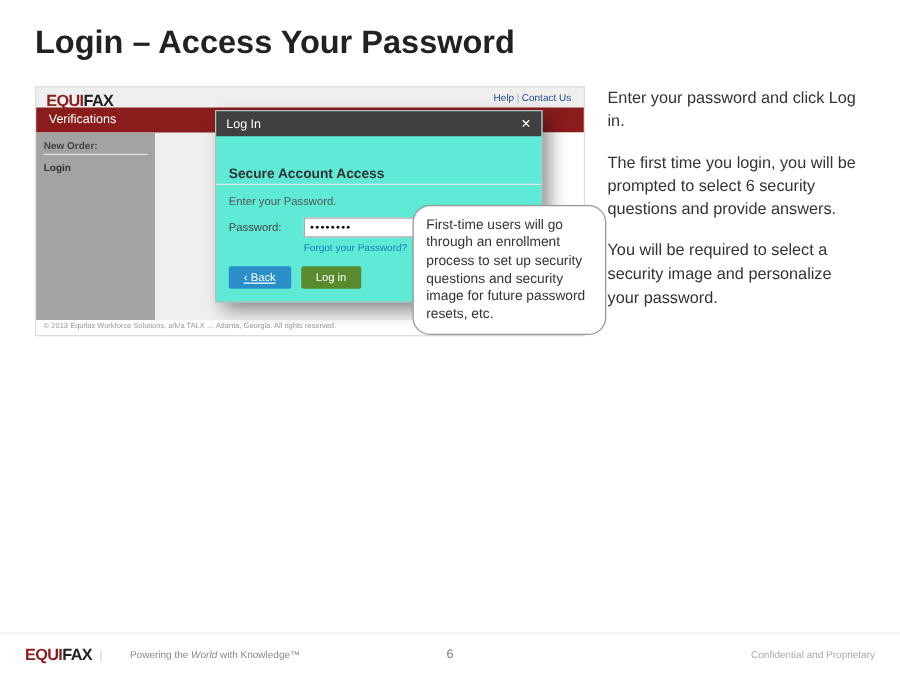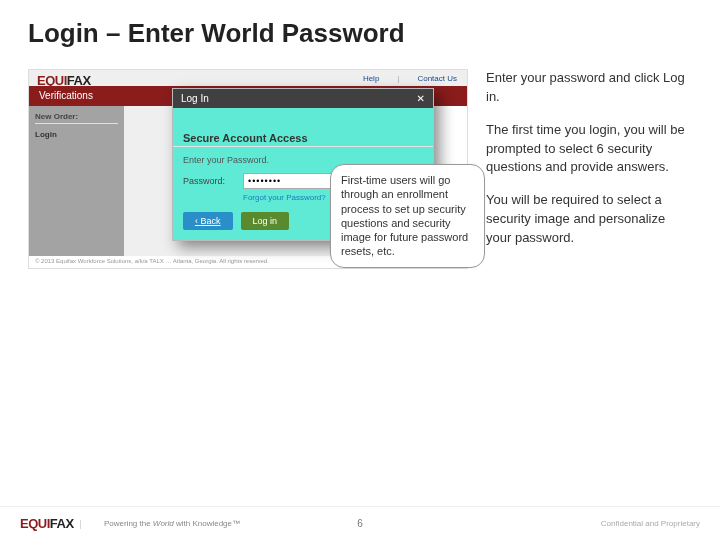--- a/index.html
+++ b/index.html
@@ -6,21 +6,21 @@
   html, body { width: 720px; height: 540px; font-family: Arial, Helvetica, sans-serif; background: #fff; color: #333; }
   .slide { width: 720px; height: 540px; position: relative; padding: 18px 28px 0 28px; }
   .title { font-size: 26px; font-weight: 600; color: #222; margin-bottom: 20px; }
   .content-row { display: flex; gap: 18px; }
   .left-col { width: 440px; }
   .right-col { width: 210px; font-size: 13px; line-height: 1.45; }
   .right-col p { margin-bottom: 14px; }
 
   
   .shot { width: 440px; height: 200px; background: #efefef; border: 1px solid #ddd; position: relative; font-size: 9px; }
-  .shot-top { height: 16px; display: flex; justify-content: flex-end; align-items: center; gap: 18px; padding-right: 10px; color: #1a4b8d; font-size: 8px; }
+  .shot-top { height: 16px; display: flex; justify-content: flex-end; align-items: center; gap: 2px; padding-right: 10px; color: #1a4b8d; font-size: 8px; }
   .shot-top span.sep { color: #aaa; }
   .shot-logo { position: absolute; left: 8px; top: 3px; font-weight: 900; letter-spacing: -0.5px; font-size: 13px; }
   .shot-logo .eq1 { color: #8a1c1c; }
   .shot-logo .eq2 { color: #222; }
 
   .modal { position: absolute; left: 95px; top: 18px; width: 262px; background: #5eead4; border: 1px solid #bbb; box-shadow: 6px 6px 14px rgba(0,0,0,0.45); z-index: 5; margin-left: 48px; }
   .modal-head { background: #404040; color: #fff; padding: 4px 8px; font-size: 10px; display: flex; justify-content: space-between; align-items: center; }
   .modal-close { color: #fff; font-size: 10px; cursor: pointer; }
   .modal-sub { padding: 24px 10px 2px; font-size: 11px; font-weight: 600; color: #333; border-bottom: 1px solid #e5e5e5; }
   .modal-body { padding: 8px 10px 10px; }
@@ -54,21 +54,21 @@
   .f-logo .sep { color: #ccc; }
   .f-tag { font-size: 8px; color: #888; padding-left: 16px; }
   .f-tag em { font-style: italic; }
   .pagenum { position: absolute; left: 50%; transform: translateX(-50%); font-size: 10px; color: #777; }
   .conf { font-size: 8px; color: #aaa; }
 </style>
 </head>
 <body>
 
 <div class="slide">
-  <h1 class="title">Login – Enter World Password</h1>
+  <h1 class="title">Login – Access Your Password</h1>
 
   <div class="content-row">
     <div class="left-col">
 
       <div class="shot">
         <div class="shot-top">
           <span>Help</span>
           <span class="sep">|</span>
           <span>Contact Us</span>
         </div>

